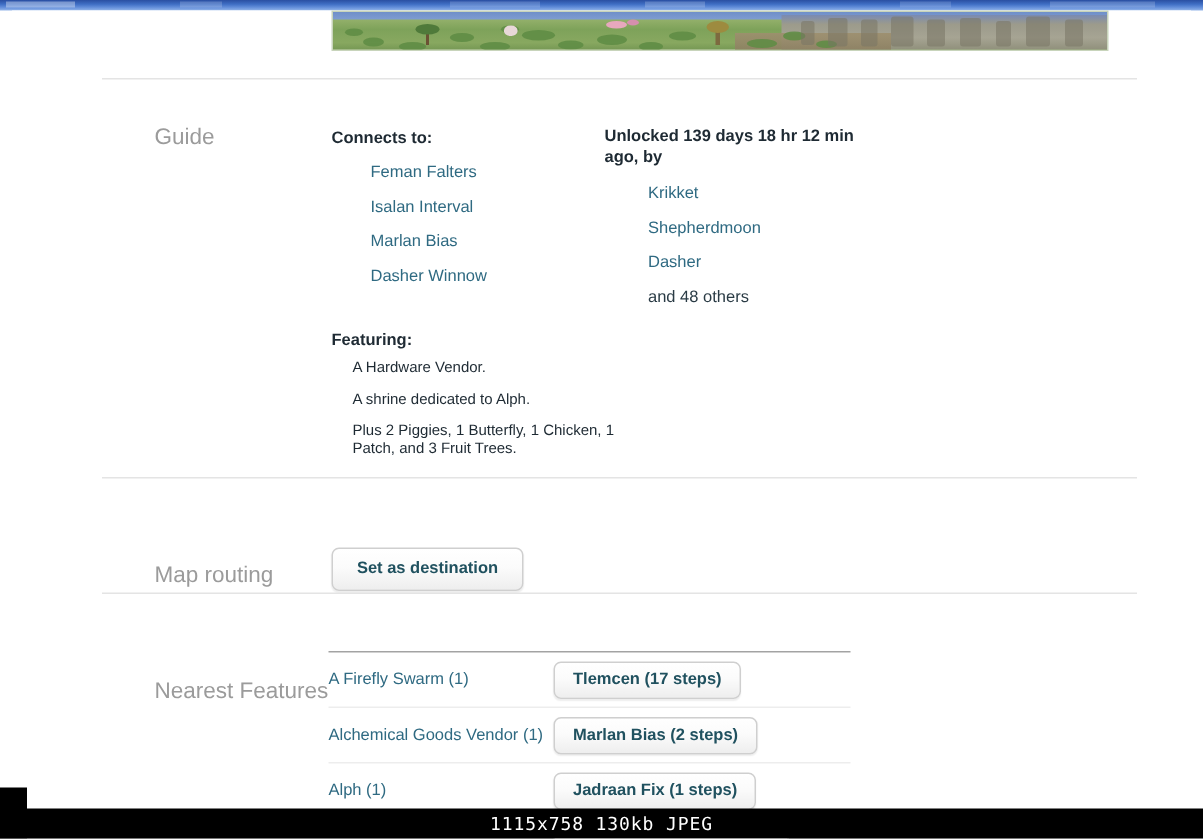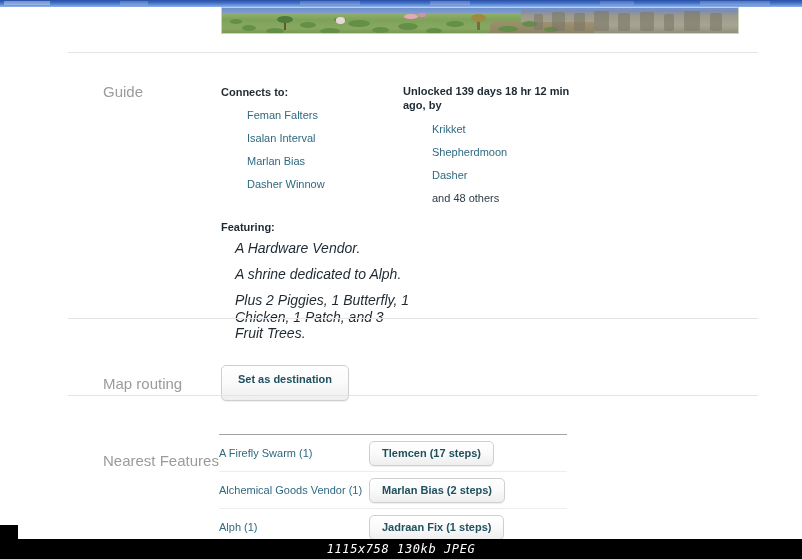--- a/index.html
+++ b/index.html
@@ -59,21 +59,20 @@
     width: 802px;
     height: 20px;
     background: #000000;
     color: #ffffff;
     font-family: "DejaVu Sans Mono", "Liberation Mono", monospace;
     font-size: 12px;
     letter-spacing: 0.6px;
     display: flex;
     align-items: center;
     justify-content: center;
-    font-style: italic;
   }
   #left-black-wedge {
     position: absolute;
     left: 0;
     bottom: 0;
     width: 18px;
     height: 34px;
     background: #000000;
   }
 
@@ -209,25 +208,24 @@
   #unlocked-heading { line-height: 1.3; }
 
   #featuring-col {
     position: absolute;
     left: 213px;
     top: 186px;
     width: 190px;
   }
   .feature-lines { margin-left: 14px; }
   .feature-line {
-    font-size: 14px;
+    font-size: 10px;
     color: #1e2a33;
     margin-bottom: 9px;
     line-height: 1.22;
-    font-style: italic;
   }
   .feature-line.tight { margin-bottom: 4px; line-height: 1.18; }
 
   
   #routing-label { left: 95px; top: 341px; }
 
   .btn {
     display: inline-block;
     box-sizing: border-box;
     background: linear-gradient(to bottom, #ffffff 0%, #fbfbfb 45%, #eeeeee 100%);
@@ -240,21 +238,21 @@
     text-align: center;
     cursor: pointer;
     box-shadow: 0 1px 1px rgba(0,0,0,0.07);
     white-space: nowrap;
   }
   #set-destination-btn {
     position: absolute;
     left: 213px;
     top: 331px;
     width: 128px;
-    height: 36px;
+    height: 29px;
     line-height: 27px;
   }
 
   
   #nearest-label { left: 95px; top: 418px; }
 
   #features-table {
     position: absolute;
     left: 211px;
     top: 400px;

